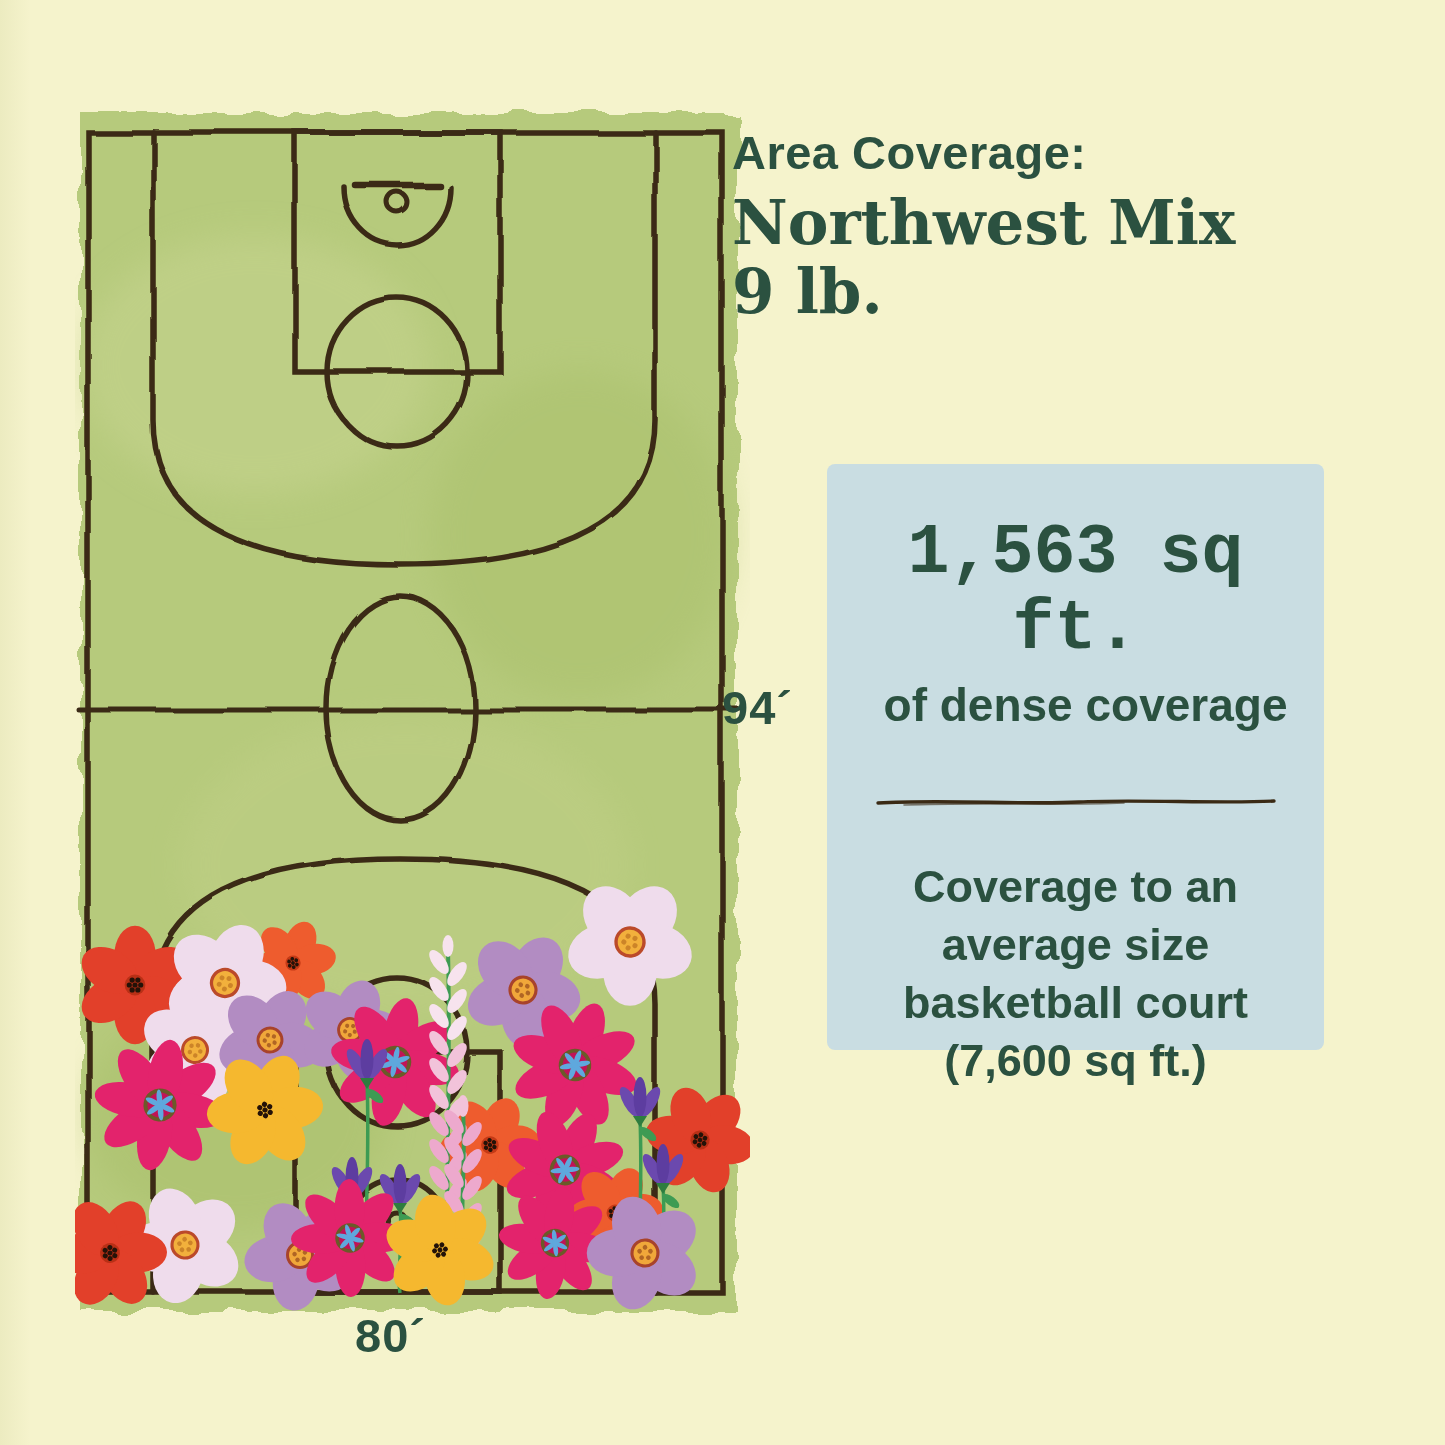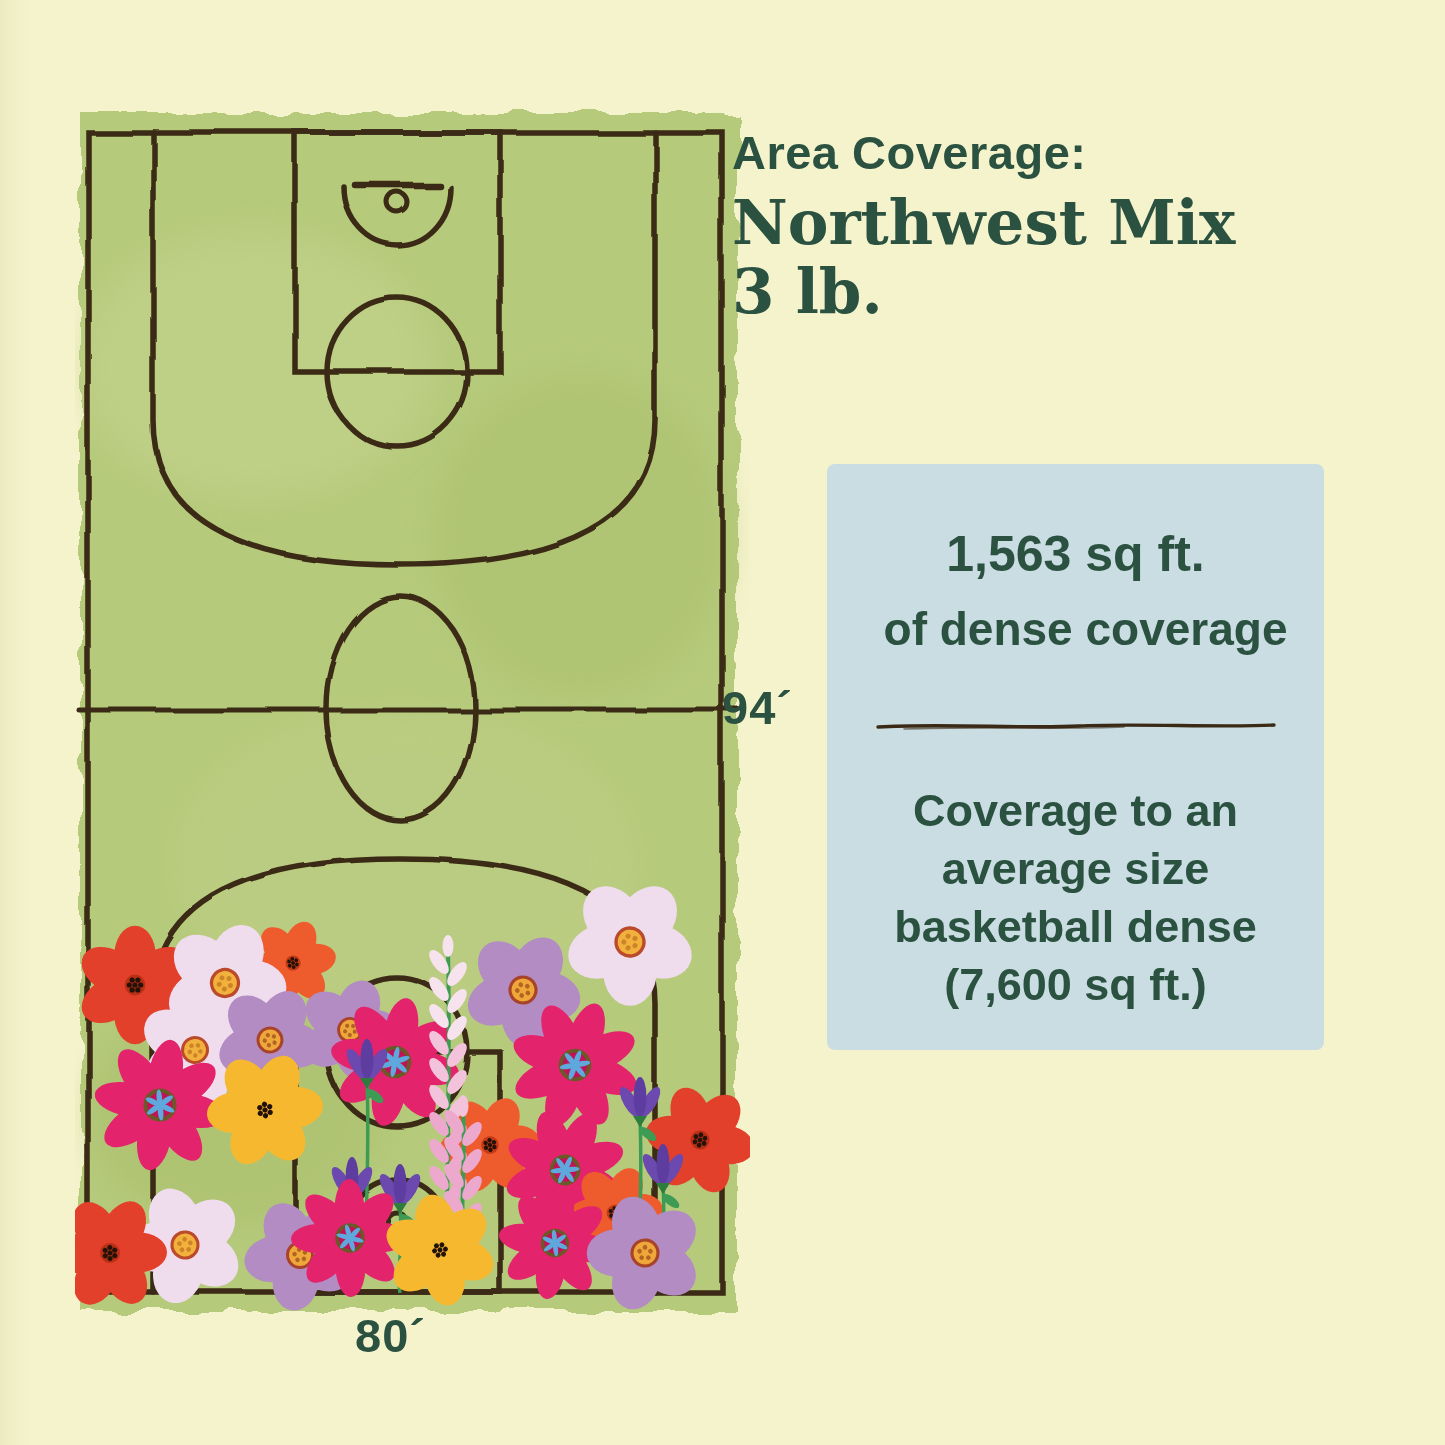--- a/index.html
+++ b/index.html
@@ -36,21 +36,21 @@
   .card{
     position:absolute;left:827px;top:464px;width:497px;height:586px;
     background:#c9dde2;border-radius:8px;
     text-align:center;color:#2b5140;box-sizing:border-box;
     padding-top:52px;
   }
   .card::before{
     content:"";position:absolute;inset:-7px;border-radius:14px;
     background:#c9dde2;opacity:0.45;z-index:-1;
   }
-  .card-headline{font-weight:700;font-size:50px;line-height:76px;}
+  .card-headline{font-weight:700;font-size:70px;line-height:76px;font-family:Liberation Mono, monospace;}
   .card-sub{font-weight:700;font-size:46px;line-height:54px;margin-top:10px;padding-left:20px;}
   .divider{display:block;margin:62px auto 48px auto;}
   .card-lines{font-weight:700;font-size:45px;line-height:58px;}
   .card-lines span{display:block;}
 </style>
 </head>
 <body>
 
 <div class="canvas">
 
@@ -530,31 +530,31 @@
         </g>
       </g>
   </svg>
 
   <div class="dim-label dim-94">94´</div>
   <div class="dim-label dim-50">80´</div>
 
   <div class="right-panel">
     <div class="eyebrow">Area Coverage:</div>
     <div class="title">Northwest Mix</div>
-    <div class="title weight">3 lb.</div>
+    <div class="title weight">9 lb.</div>
   </div>
 
   <div class="card">
     <div class="card-headline">1,563 sq ft.</div>
     <div class="card-sub">of dense coverage</div>
     <svg class="divider" width="404" height="16" viewBox="0 0 404 16">
       <path d="M 4,9 C 70,5 150,11 205,8 C 260,5 350,10 400,7" stroke="#3a2a15" stroke-width="3.4" fill="none" stroke-linecap="round"></path>
       <path d="M 30,11 C 110,8 180,12 250,9" stroke="#3a2a15" stroke-width="1.6" fill="none" opacity="0.6" stroke-linecap="round"></path>
     </svg>
     <div class="card-lines">
       <span>Coverage to an</span>
       <span>average size</span>
-      <span>basketball dense</span>
+      <span>basketball court</span>
       <span>(7,600 sq ft.)</span>
     </div>
   </div>
 
 </div>
 
 </body></html>

